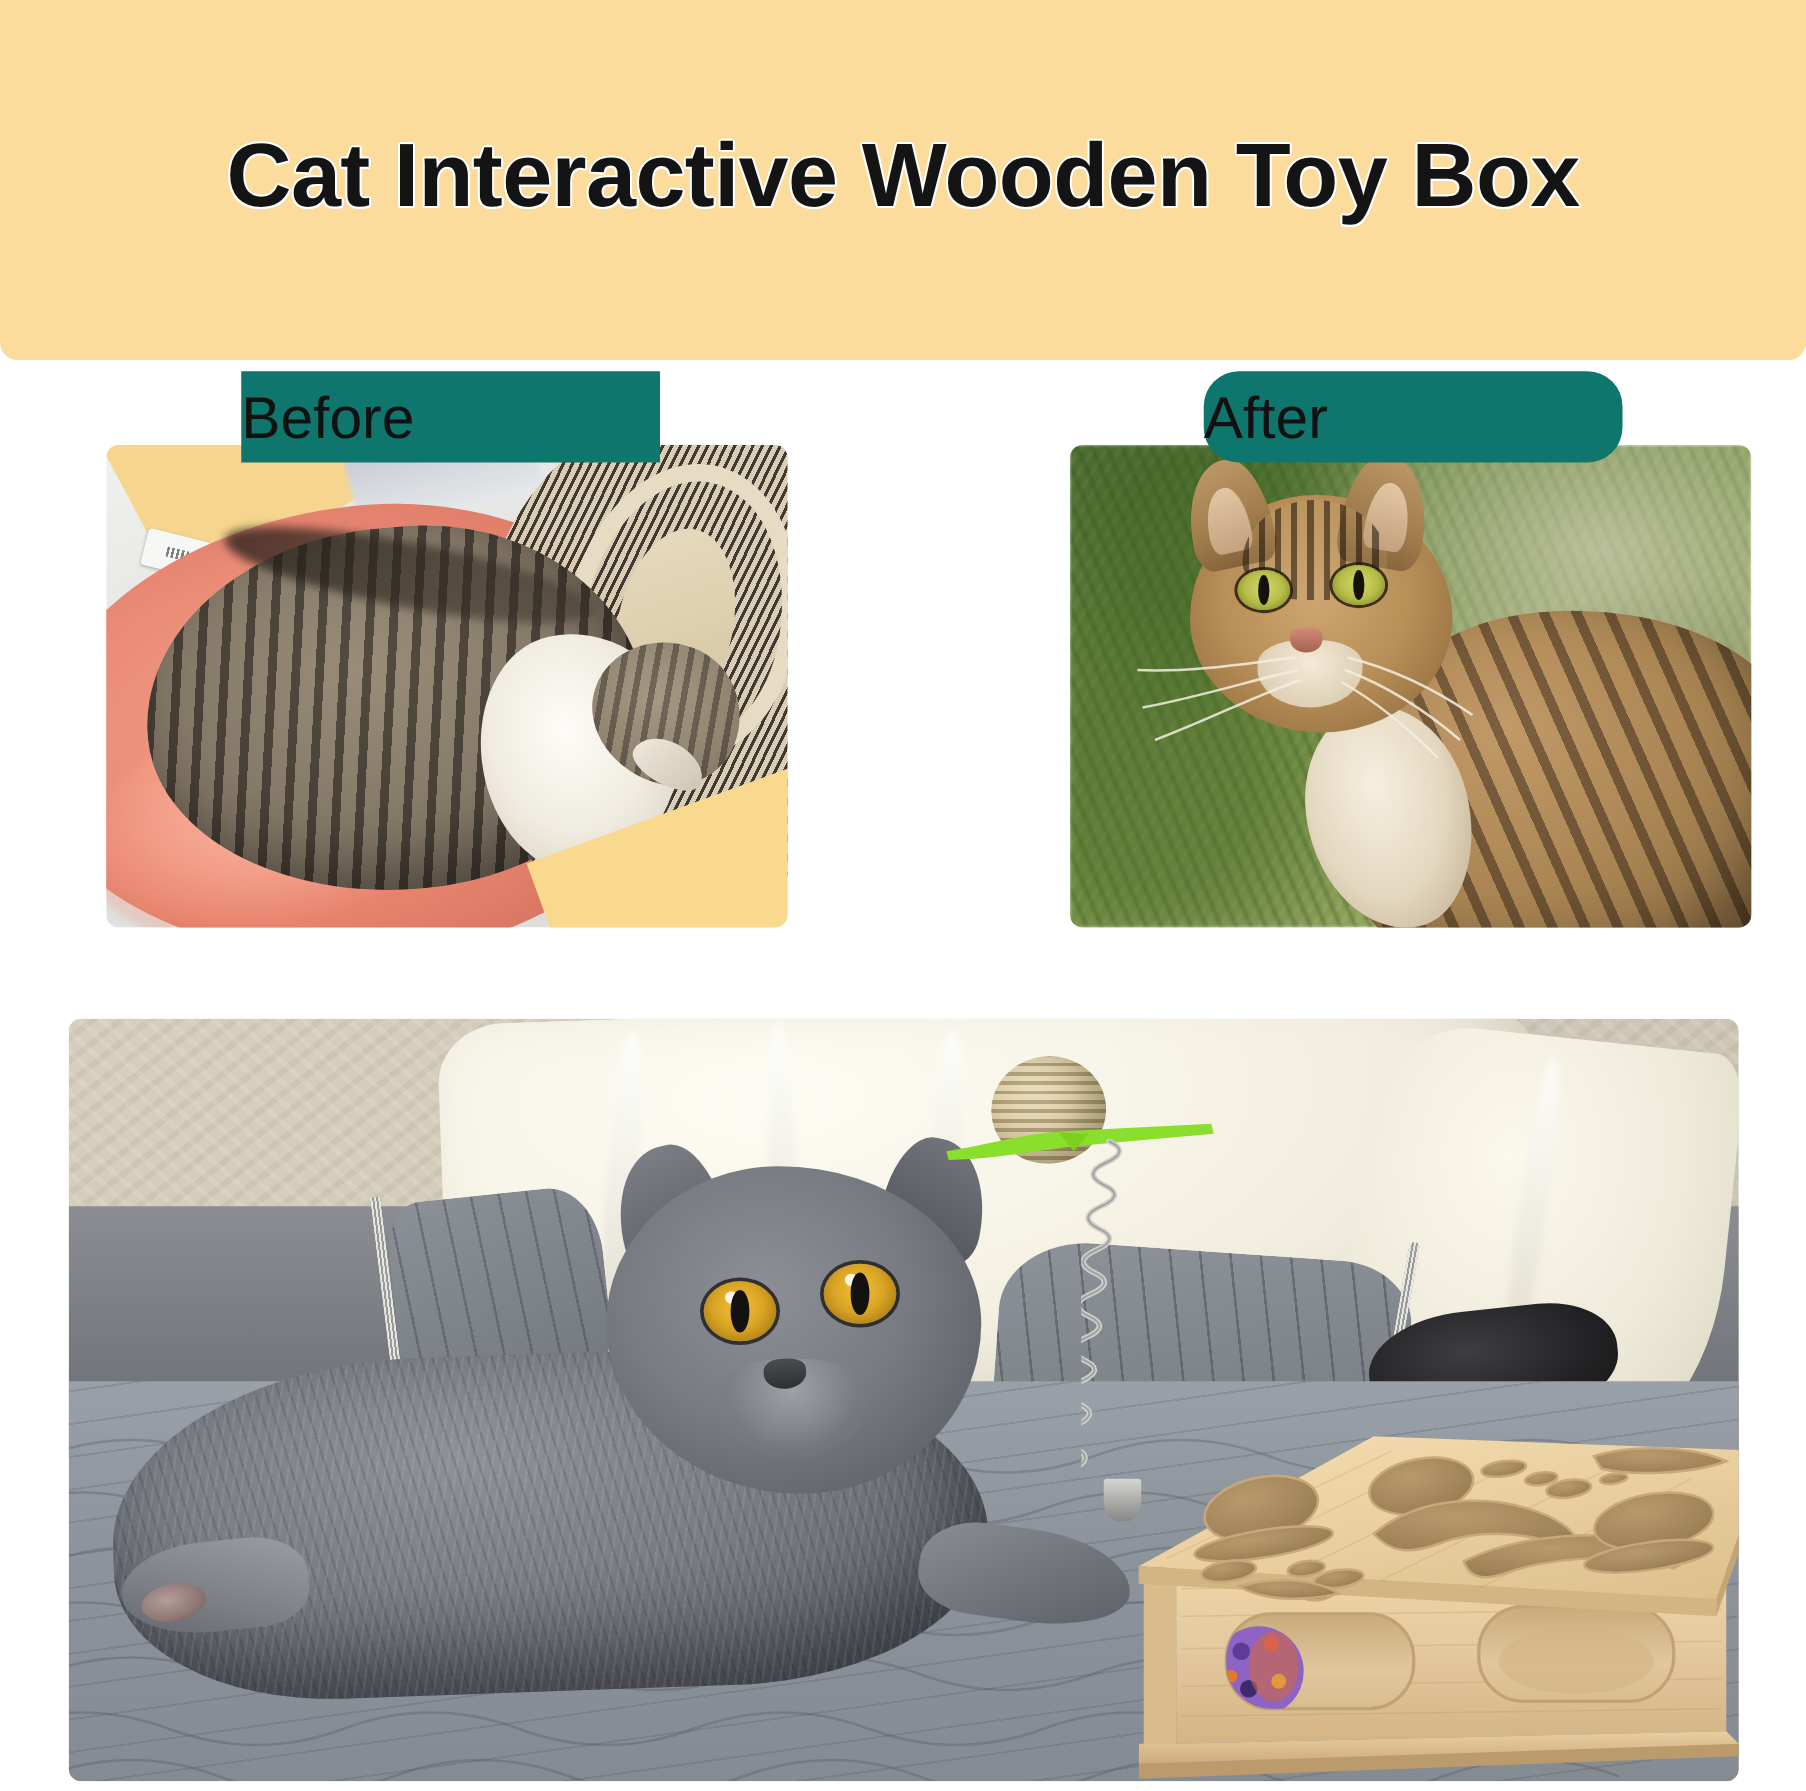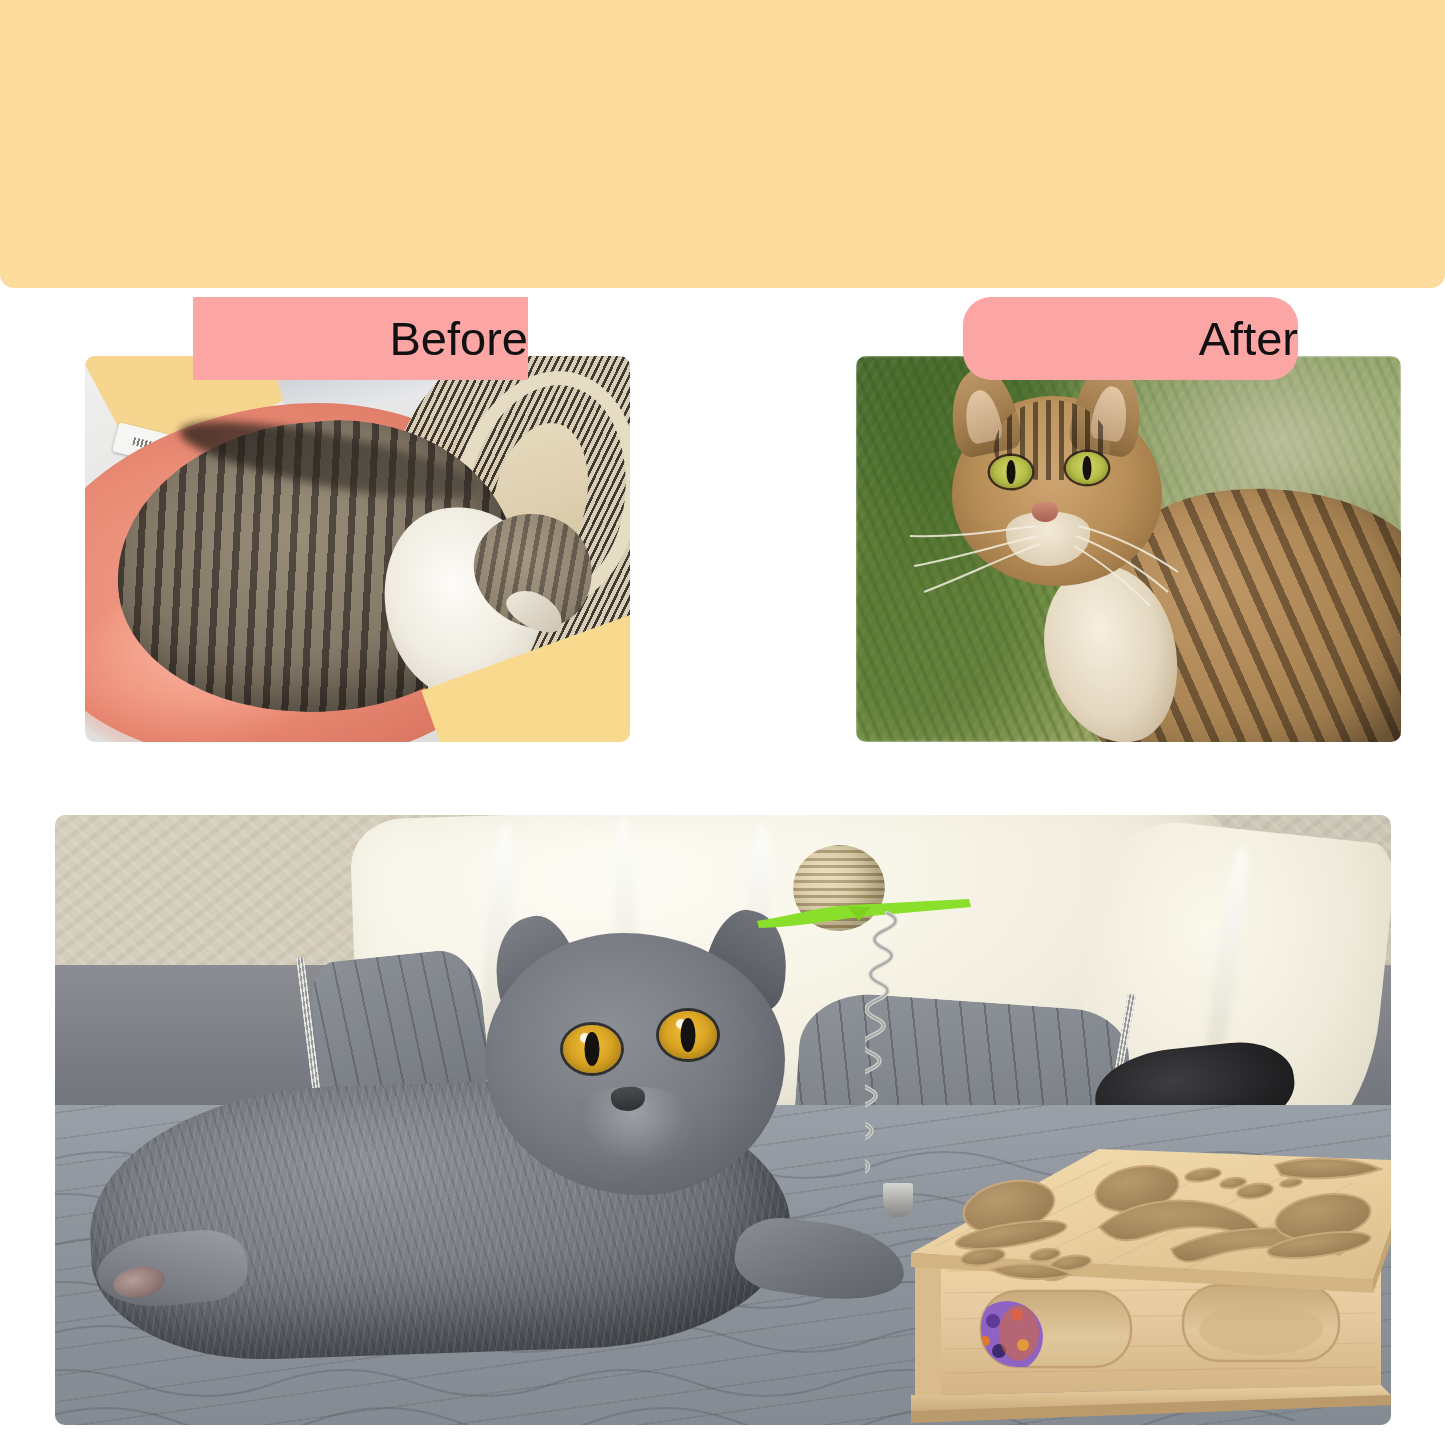--- a/index.html
+++ b/index.html
@@ -51,25 +51,25 @@
     color: #1a1a1a;
     line-height: 1.15;
     margin: 0;
     text-align: center;
     white-space: nowrap;
   }
 
   
   .ba-label {
     position: absolute;
-    height: 83px;
-    background: #fca5a5;
+    height: 73px;
+    background: #0f766e;
     display: flex;
     align-items: center;
-    justify-content: flex-end;
+    justify-content: flex-start;
     z-index: 3;
   }
   .ba-label span {
     font-size: 47px;
     font-weight: 400;
     color: #111111;
     line-height: 1;
   }
   #label-before { left: 193px; top: 297px; width: 335px; }
   #label-after  { left: 963px; top: 297px; width: 335px; border-radius: 28px; }
@@ -497,20 +497,21 @@
   }
 
   
   .blur1 { filter: blur(1.5px); }
   .blur2 { filter: blur(3px); }
 </style>
 </head>
 <body>
 
 <div class="header-banner">
+  <h1 class="banner-title">Cat Interactive Wooden Toy Box</h1>
 </div>
 
 <div class="ba-label" id="label-before">
   <span>Before</span>
 </div>
 
 <div class="ba-label" id="label-after">
   <span>After</span>
 </div>
 

